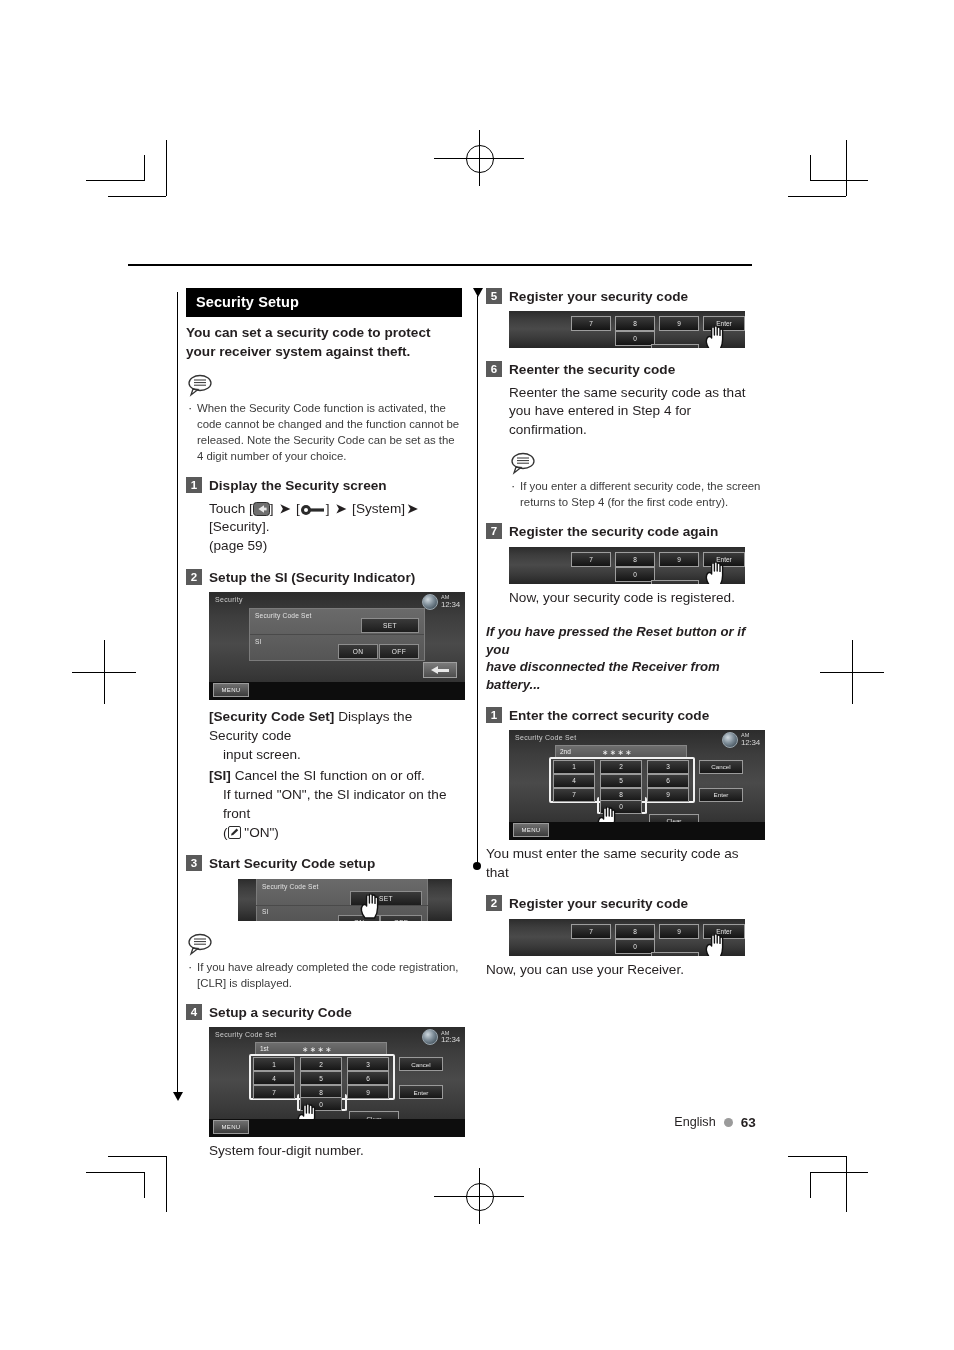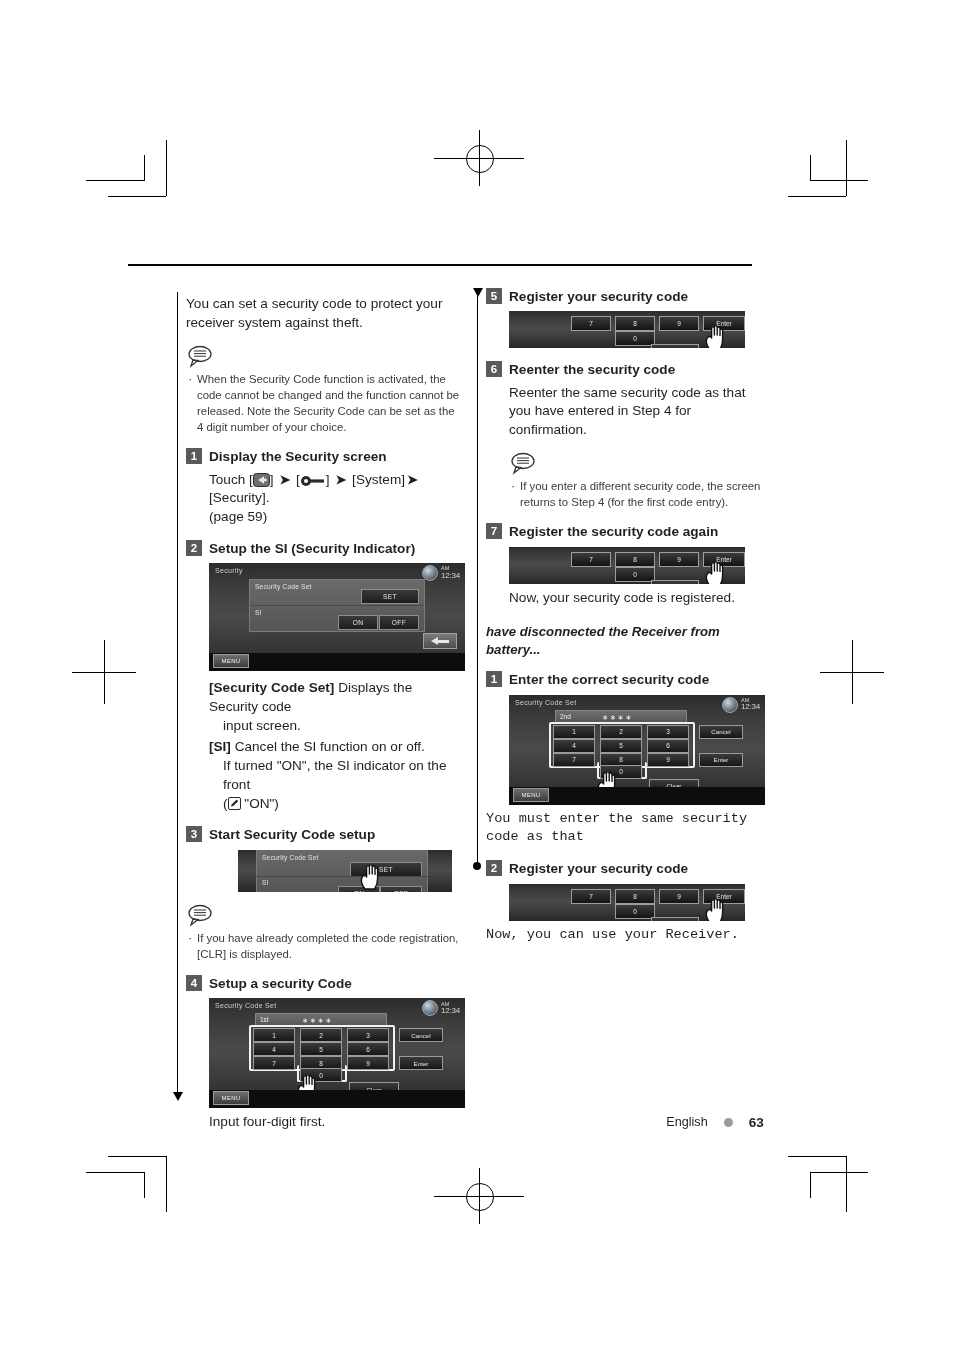--- a/index.html
+++ b/index.html
@@ -24,40 +24,40 @@
   
   .flowline{position:absolute;width:1px;background:#000;}
   .flow-arrow{position:absolute;width:0;height:0;border-left:5px solid transparent;border-right:5px solid transparent;border-top:9px solid #000;}
   .flow-dot{position:absolute;width:8px;height:8px;border-radius:50%;background:#000;}
   
   .sectionbar{
     background:#000;color:#fff;font-weight:bold;font-size:14.5px;
     padding:6px 0 7px 10px;letter-spacing:.1px;width:266px;
   }
   
-  .body{font-size:13.6px;line-height:1.38;color:#231f20;}
+  .body{font-size:13.6px;line-height:1.38;color:#231f20;font-weight:bold;}
   .body p{margin:7px 0 0 0;}
   
   .note{margin-top:11px;}
   .note-icon{display:block;width:30px;height:24px;}
   .note ul{margin:3px 0 0 0;padding:0;list-style:none;}
   .note li{
     font-size:11.4px;line-height:1.42;color:#3b3b3b;
     padding-left:11px;position:relative;
   }
   .note li:before{content:"·";position:absolute;left:2px;top:-1px;font-size:13px;}
   
   .step{display:flex;align-items:flex-start;margin-top:13px;}
   .stepnum{
     flex:0 0 auto;width:16px;height:16px;background:#5a5a5a;color:#fff;
     font-size:11.5px;font-weight:bold;text-align:center;line-height:16px;margin-right:7px;
   }
   .steptitle{font-size:13.6px;font-weight:bold;line-height:1.2;padding-top:1px;}
   .step-body{margin:5px 0 0 23px;font-size:13.6px;line-height:1.38;}
-  .step-body.nopad{margin-left:0;font-family:Liberation Mono, monospace;}
+  .step-body.nopad{margin-left:0;}
   .defs{margin:8px 0 13px 23px;font-size:13.6px;line-height:1.38;}
   .defs .d{margin-top:3px;}
   .defs b{font-weight:bold;}
   .defs .ind{display:block;padding-left:14px;}
   .italic-head{font-style:italic;font-weight:bold;font-size:13.2px;line-height:1.33;margin-top:16px;}
   
   .ic{display:inline-block;vertical-align:-3px;}
   .ic-back{width:17px;height:14px;}
   .ic-setup{width:26px;height:12px;}
   .ic-pencil{width:13px;height:13px;vertical-align:-2px;}
@@ -106,21 +106,21 @@
      color:#e6e6e6;font-size:6.2px;display:flex;align-items:center;justify-content:center;}
   .kp-outline{position:absolute;border:2px solid #f2f2f2;border-radius:2px;}
   
   .st-key{position:absolute;height:13px;background:linear-gradient(180deg,#3b3b3b,#141414);
      border:1px solid #9d9d9d;color:#e6e6e6;font-size:6.5px;
      display:flex;align-items:center;justify-content:center;}
   
   .hand{position:absolute;width:26px;height:28px;}
   
   .footer{position:absolute;left:0;right:0;top:1112px;text-align:center;}
-  .footer-inner{display:inline-flex;align-items:center;gap:16px;
+  .footer-inner{display:inline-flex;align-items:center;gap:8px;
      font-size:12.6px;color:#231f20;transform:translateX(238px);}
   .footer-dot{width:9px;height:9px;border-radius:50%;background:#9b9b9b;display:inline-block;}
   .footer-num{font-weight:bold;font-size:13.5px;}
 </style>
 </head>
 <body>
 
 <div>
 
   <div class="mark" style="left:86px;top:180px;width:58px;height:1px;"></div>
@@ -170,20 +170,21 @@
 
   <div class="flowline" style="left:177px;top:292px;height:800px;"></div>
   <div class="flow-arrow" style="left:173px;top:1092px;"></div>
 
   <div class="flow-arrow" style="left:473px;top:288px;"></div>
   <div class="flowline" style="left:477px;top:296px;height:570px;"></div>
   <div class="flow-dot" style="left:473px;top:862px;"></div>
 
   <div class="col col-left">
 
+    <div class="sectionbar">Security Setup</div>
 
     <div class="body">
       <p>You can set a security code to protect your receiver system against theft.</p>
     </div>
 
     <div class="note">
       <span class="note-icon">
         <svg width="30" height="24" viewBox="0 0 30 24">
           <ellipse cx="14" cy="10" rx="11" ry="7.5" fill="none" stroke="#333" stroke-width="1.3"></ellipse>
           <path d="M7 16 L5 22 L12 16.5 Z" fill="none" stroke="#333" stroke-width="1.3"></path>
@@ -340,21 +341,21 @@
       <span class="kp-side" style="left:190px;top:58px;">Enter</span>
       <span class="kp-side" style="left:140px;top:84px;width:48px;">Clear</span>
       <span class="hand" style="left:86px;top:74px;">
         <svg width="26" height="28" viewBox="0 0 26 28">
           <path d="M7 27 C3 22 2.5 17 4.5 14.5 C6 12.8 8 13.4 8.6 15 L8.6 5.2 C8.6 3.4 11.4 3.4 11.4 5.2 L11.4 12 L11.4 4.2 C11.4 2.4 14.2 2.4 14.2 4.2 L14.2 12 L14.2 5.4 C14.2 3.6 17 3.6 17 5.4 L17 12.4 L17 7.2 C17 5.5 19.6 5.5 19.6 7.2 L19.6 16.6 C19.6 21 18.4 24.2 16.6 27 Z" fill="#ffffff" stroke="#111111" stroke-width="1.4" stroke-linejoin="round"></path>
         </svg>
       </span>
       <div class="sh-bottombar"></div>
       <div class="sh-menu">MENU</div>
     </div>
-    <div class="step-body">Input four-digit first.</div>
+    <div class="step-body">System four-digit number.</div>
   </div>
 
   <div class="col col-right">
 
     <div class="step" style="margin-top:0;">
       <div class="stepnum">5</div>
       <div class="steptitle">Register your security code</div>
     </div>
     <div class="shot" style="margin-left:23px;width:236px;height:37px;">
       <div class="sh-bg"></div>
@@ -408,20 +409,21 @@
       <span class="st-key" style="left:142px;top:33px;width:46px;height:10px;"></span>
       <span class="hand" style="left:194px;top:12px;">
         <svg width="26" height="28" viewBox="0 0 26 28">
           <path d="M7 27 C3 22 2.5 17 4.5 14.5 C6 12.8 8 13.4 8.6 15 L8.6 5.2 C8.6 3.4 11.4 3.4 11.4 5.2 L11.4 12 L11.4 4.2 C11.4 2.4 14.2 2.4 14.2 4.2 L14.2 12 L14.2 5.4 C14.2 3.6 17 3.6 17 5.4 L17 12.4 L17 7.2 C17 5.5 19.6 5.5 19.6 7.2 L19.6 16.6 C19.6 21 18.4 24.2 16.6 27 Z" fill="#ffffff" stroke="#111111" stroke-width="1.4" stroke-linejoin="round"></path>
         </svg>
       </span>
     </div>
     <div class="step-body">Now, your security code is registered.</div>
 
     <div class="italic-head">
+      <span style="display:block">If you have pressed the Reset button or if you</span>
       <span style="display:block">have disconnected the Receiver from battery...</span>
     </div>
 
     <div class="step">
       <div class="stepnum">1</div>
       <div class="steptitle">Enter the correct security code</div>
     </div>
 
     <div class="shot full" style="margin-left:23px;height:110px;">
       <div class="sh-bg"></div>

